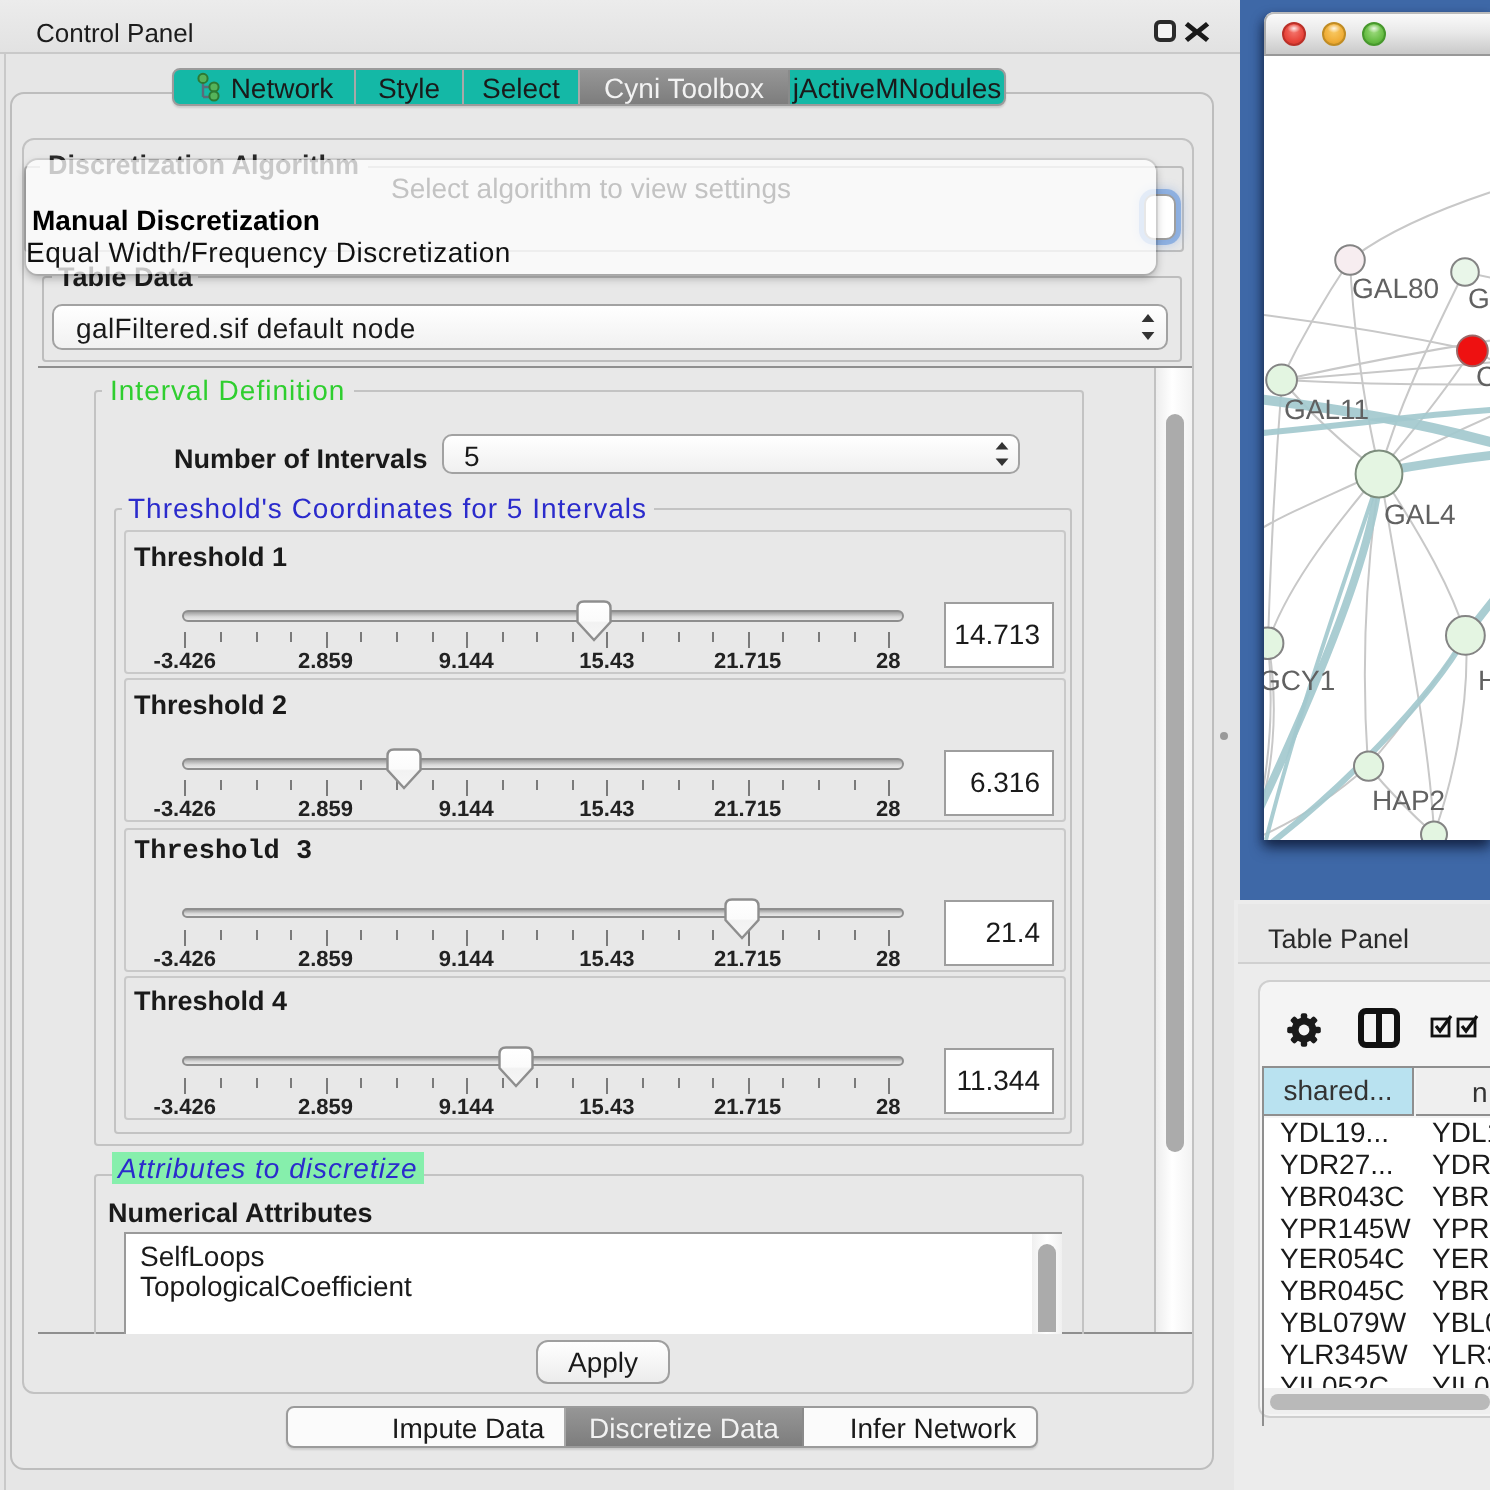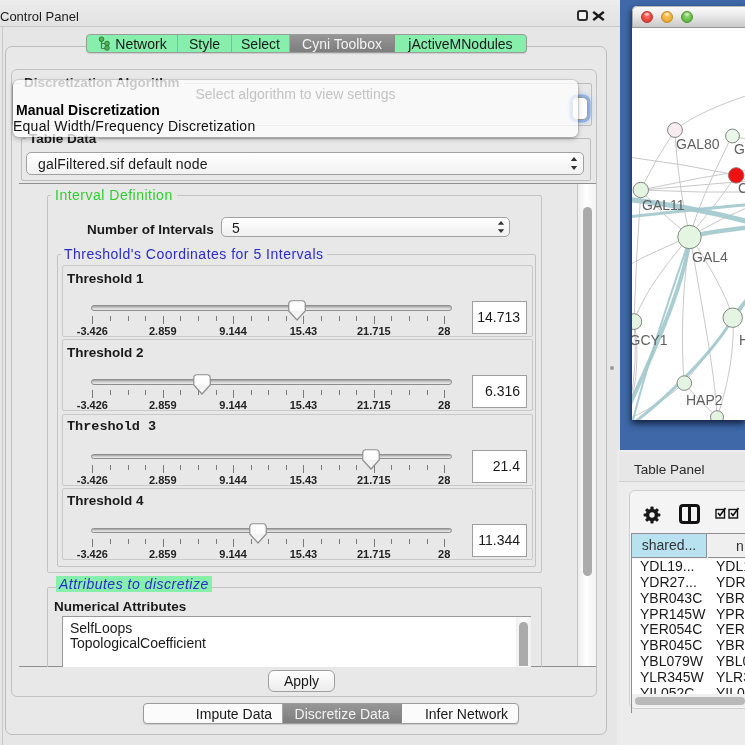--- a/index.html
+++ b/index.html
@@ -6,44 +6,44 @@
   html,body { width:745px; height:745px; overflow:hidden; }
   body { font-family:"Liberation Sans", sans-serif; background:#d8d8d8; position:relative; font-size:14px; color:#1a1a1a; }
   .abs { position:absolute; }
 </style>
 </head>
 <body>
 
 <div class="abs" style="left:0;top:0;width:620px;height:745px;background:#e6e6e6;"></div>
 
 <div class="abs" style="left:0;top:0;width:620px;height:27px;background:linear-gradient(#ececec,#e2e2e2);border-bottom:1px solid #c9c9c9;"></div>
-<div class="abs" style="left:0;top:9px;font-size:13px;color:#1c1c1c;">Control Panel</div>
+<div class="abs" style="left:18px;top:9px;font-size:13px;color:#1c1c1c;">Control Panel</div>
 <div class="abs" style="left:577px;top:10px;width:11px;height:11px;border:2px solid #2b2b2b;border-radius:3px;background:#f5f5f5;"></div>
 <svg class="abs" style="left:592px;top:10px" width="13" height="12" viewBox="0 0 13 12">
     <path d="M2 1 L6.5 4.6 L11 1 L12.6 2.8 L8.6 6 L12.6 9.2 L11 11 L6.5 7.4 L2 11 L0.4 9.2 L4.4 6 L0.4 2.8 Z" fill="#1a1a1a"></path>
   </svg>
 
 <div class="abs" style="left:2px;top:27px;width:613px;height:718px;border-left:1px solid #c9c9c9;"></div>
 <div class="abs" style="left:5px;top:46px;width:602px;height:689px;background:#e8e8e8;border:1px solid #bdbdbd;border-radius:7px;"></div>
 <div class="abs" style="left:11px;top:69px;width:586px;height:628px;background:#e8e8e8;border:1px solid #c2c2c2;border-radius:6px;"></div>
 
-<div class="abs" style="left:86px;top:34px;height:19px;display:flex;border:1px solid #9b9b9b;border-radius:4px;overflow:hidden;background:#86efac;box-shadow:0 1px 1px rgba(0,0,0,0.12);">
+<div class="abs" style="left:86px;top:34px;height:19px;display:flex;border:1px solid #9b9b9b;border-radius:4px;overflow:hidden;background:#14b8a6;box-shadow:0 1px 1px rgba(0,0,0,0.12);">
   <div style="width:91px;display:flex;align-items:center;justify-content:center;border-right:1px solid #a8a8a8;">
     <svg width="14" height="15" viewBox="0 0 14 15" style="margin-right:4px;">
       <path d="M4.5 3.5 V12.5 M4.5 7.5 H9.5 M4.5 12.5 H9.5" stroke="#5a6b7a" stroke-width="1.2" fill="none"></path>
       <circle cx="4.5" cy="3.2" r="2.3" fill="#55b35a" stroke="#2c7a33" stroke-width="1"></circle>
       <circle cx="10" cy="7.5" r="2.3" fill="#55b35a" stroke="#2c7a33" stroke-width="1"></circle>
       <circle cx="10" cy="12" r="2.3" fill="#55b35a" stroke="#2c7a33" stroke-width="1"></circle>
     </svg>
     <span>Network</span>
   </div>
   <div style="width:54px;display:flex;align-items:center;justify-content:center;border-right:1px solid #a8a8a8;">Style</div>
   <div style="width:58px;display:flex;align-items:center;justify-content:center;border-right:1px solid #a8a8a8;">Select</div>
   <div style="width:105px;display:flex;align-items:center;justify-content:center;background:linear-gradient(#969696,#7d7d7d);color:#f2f2f2;border-right:1px solid #8a8a8a;">Cyni Toolbox</div>
-  <div style="width:131px;display:flex;align-items:center;justify-content:center;">jActiveMNodules</div>
+  <div style="width:107px;display:flex;align-items:center;justify-content:center;">jActiveMNodules</div>
 </div>
 
 <div class="abs" style="left:12px;top:83px;width:580px;height:43px;border:1px solid #bdbdbd;border-radius:2px;"></div>
 <div class="abs" style="left:20px;top:75px;background:#e8e8e8;padding:0 4px;font-weight:bold;font-size:13.5px;color:#2a2a2a;">Discretization Algorithm</div>
 <div class="abs" style="left:572px;top:97px;width:16px;height:23px;background:#fff;border:1px solid #9e9e9e;border-radius:5px;box-shadow:0 0 0 2.5px rgba(100,150,220,0.6), 0 0 5px 3px rgba(120,160,225,0.35);"></div>
 
 <div class="abs" style="left:21px;top:138px;width:570px;height:43px;border:1px solid #bdbdbd;border-radius:2px;"></div>
 <div class="abs" style="left:26px;top:131px;background:#e8e8e8;padding:0 3px;font-weight:bold;font-size:13.5px;color:#1c1c1c;">Table Data</div>
 <div class="abs" style="left:26px;top:152px;width:558px;height:23px;background:linear-gradient(#ffffff,#f1f1f1);border:1px solid #a2a2a2;border-radius:5px;"></div>
 <div class="abs" style="left:38px;top:155.5px;letter-spacing:0.2px;">galFiltered.sif default node</div>

